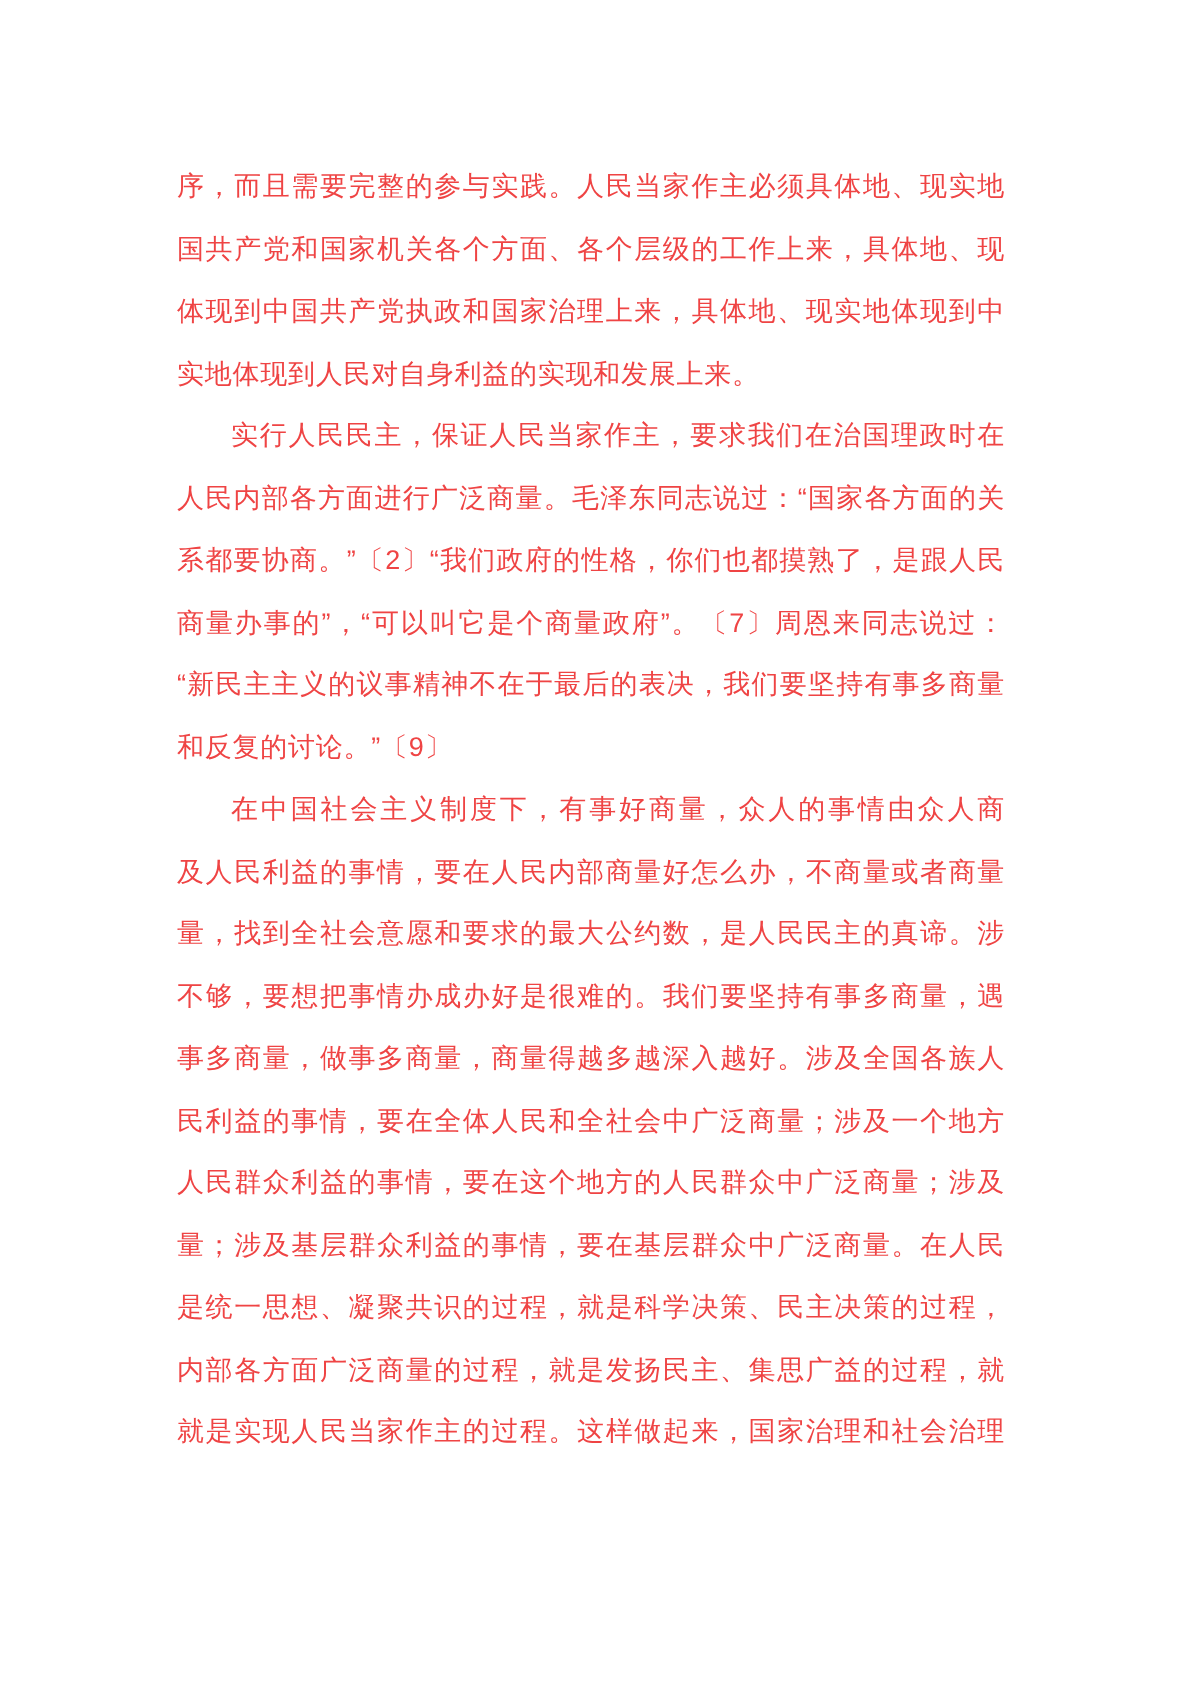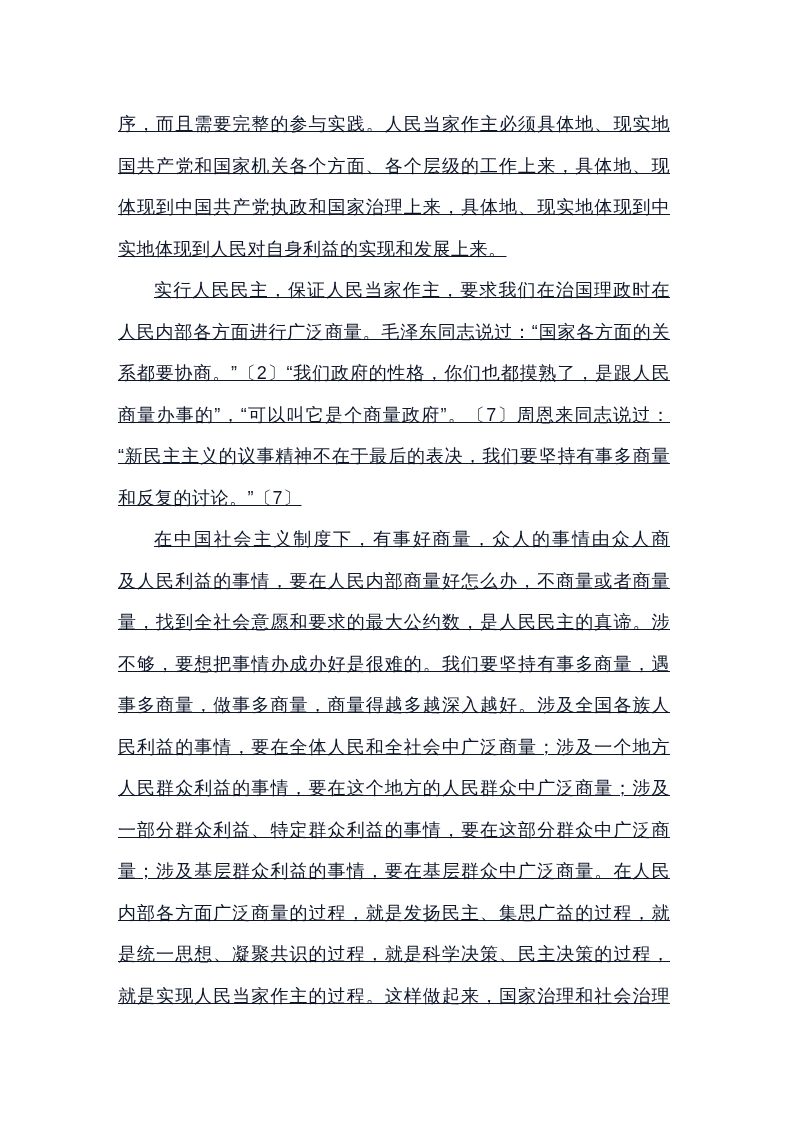--- a/index.html
+++ b/index.html
@@ -43,46 +43,45 @@
     text-align-last: left;
     -moz-text-align-last: left;
   }
   .text-line.indent {
     text-indent: 2em;
   }
 </style>
 </head>
 <body style="background: rgb(255, 255, 255);">
 
-<div class="doc-page" style="color: #0f172a; text-decoration: underline;">
+<div class="doc-page" style="color: #ef4444;">
 
   <div class="paragraph">
     <div class="text-line">序，而且需要完整的参与实践。人民当家作主必须具体地、现实地</div>
     <div class="text-line">国共产党和国家机关各个方面、各个层级的工作上来，具体地、现</div>
     <div class="text-line">体现到中国共产党执政和国家治理上来，具体地、现实地体现到中</div>
     <div class="text-line para-end">实地体现到人民对自身利益的实现和发展上来。</div>
   </div>
 
   <div class="paragraph">
     <div class="text-line indent">实行人民民主，保证人民当家作主，要求我们在治国理政时在</div>
     <div class="text-line">人民内部各方面进行广泛商量。毛泽东同志说过：“国家各方面的关</div>
     <div class="text-line">系都要协商。”〔2〕“我们政府的性格，你们也都摸熟了，是跟人民</div>
     <div class="text-line">商量办事的”，“可以叫它是个商量政府”。〔7〕周恩来同志说过：</div>
     <div class="text-line">“新民主主义的议事精神不在于最后的表决，我们要坚持有事多商量</div>
-    <div class="text-line para-end">和反复的讨论。”〔7〕</div>
+    <div class="text-line para-end">和反复的讨论。”〔9〕</div>
   </div>
 
   <div class="paragraph">
     <div class="text-line indent">在中国社会主义制度下，有事好商量，众人的事情由众人商</div>
     <div class="text-line">及人民利益的事情，要在人民内部商量好怎么办，不商量或者商量</div>
     <div class="text-line">量，找到全社会意愿和要求的最大公约数，是人民民主的真谛。涉</div>
     <div class="text-line">不够，要想把事情办成办好是很难的。我们要坚持有事多商量，遇</div>
     <div class="text-line">事多商量，做事多商量，商量得越多越深入越好。涉及全国各族人</div>
     <div class="text-line">民利益的事情，要在全体人民和全社会中广泛商量；涉及一个地方</div>
     <div class="text-line">人民群众利益的事情，要在这个地方的人民群众中广泛商量；涉及</div>
-    <div class="text-line">一部分群众利益、特定群众利益的事情，要在这部分群众中广泛商</div>
     <div class="text-line">量；涉及基层群众利益的事情，要在基层群众中广泛商量。在人民</div>
+    <div class="text-line">是统一思想、凝聚共识的过程，就是科学决策、民主决策的过程，</div>
     <div class="text-line">内部各方面广泛商量的过程，就是发扬民主、集思广益的过程，就</div>
-    <div class="text-line">是统一思想、凝聚共识的过程，就是科学决策、民主决策的过程，</div>
     <div class="text-line">就是实现人民当家作主的过程。这样做起来，国家治理和社会治理</div>
   </div>
 
 </div>
 
 </body></html>

